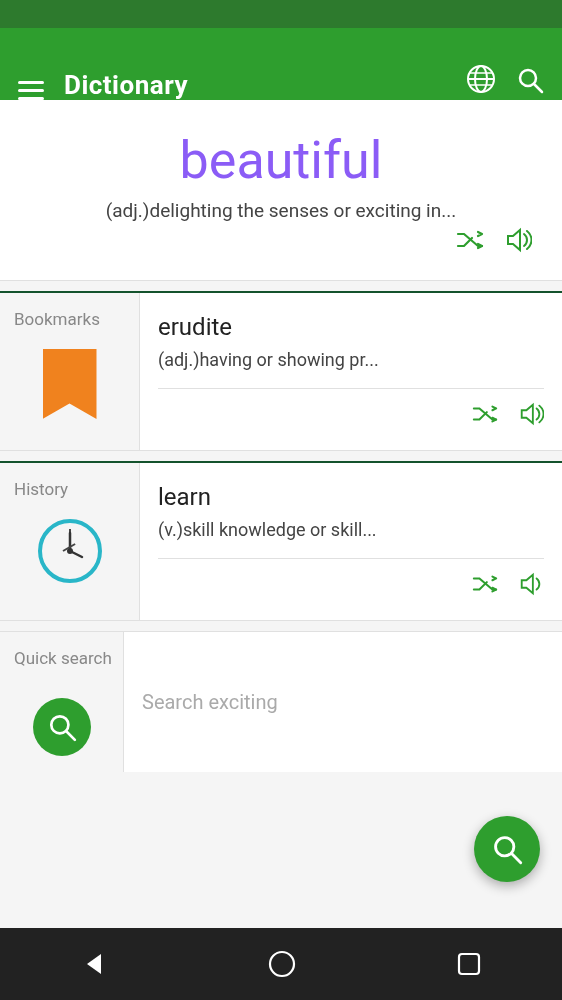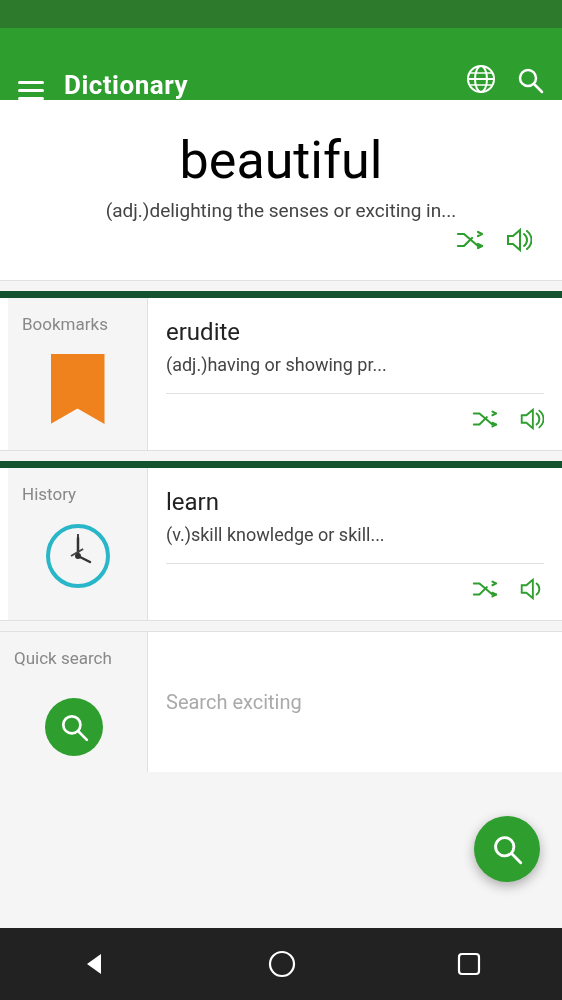--- a/index.html
+++ b/index.html
@@ -56,21 +56,21 @@
 
     
     .main-word-section {
       background: white;
       padding: 30px 20px 20px 20px;
       text-align: center;
       border-bottom: 1px solid #e0e0e0;
     }
     .main-word {
       font-size: 52px;
-      color: #000000;
+      color: #8b5cf6;
       font-weight: 400;
       margin-bottom: 8px;
     }
     .main-definition {
       font-size: 19px;
       color: #444;
       margin-bottom: 4px;
       text-align: center;
     }
     .main-actions {
@@ -84,23 +84,22 @@
       font-size: 26px;
       cursor: pointer;
     }
 
     
     .card-section {
       background: white;
       margin-top: 10px;
       display: flex;
       min-height: 160px;
-      border-top: 7px solid #14532d;
+      border-top: 2px solid #14532d;
       border-bottom: 1px solid #e0e0e0;
-      padding-left: 8px;
     }
     .card-left {
       width: 140px;
       background: #f5f5f5;
       display: flex;
       flex-direction: column;
       align-items: center;
       justify-content: flex-start;
       padding: 16px 10px;
       gap: 12px;
@@ -186,21 +185,21 @@
     
     .quick-search-section {
       background: white;
       margin-top: 10px;
       display: flex;
       align-items: center;
       min-height: 100px;
       border-top: 1px solid #e0e0e0;
     }
     .quick-search-left {
-      width: 148px;
+      width: 124px;
       background: #f5f5f5;
       display: flex;
       flex-direction: column;
       align-items: center;
       justify-content: flex-start;
       padding: 16px 10px;
       gap: 26px;
       border-right: 1px solid #e0e0e0;
       align-self: stretch;
     }

